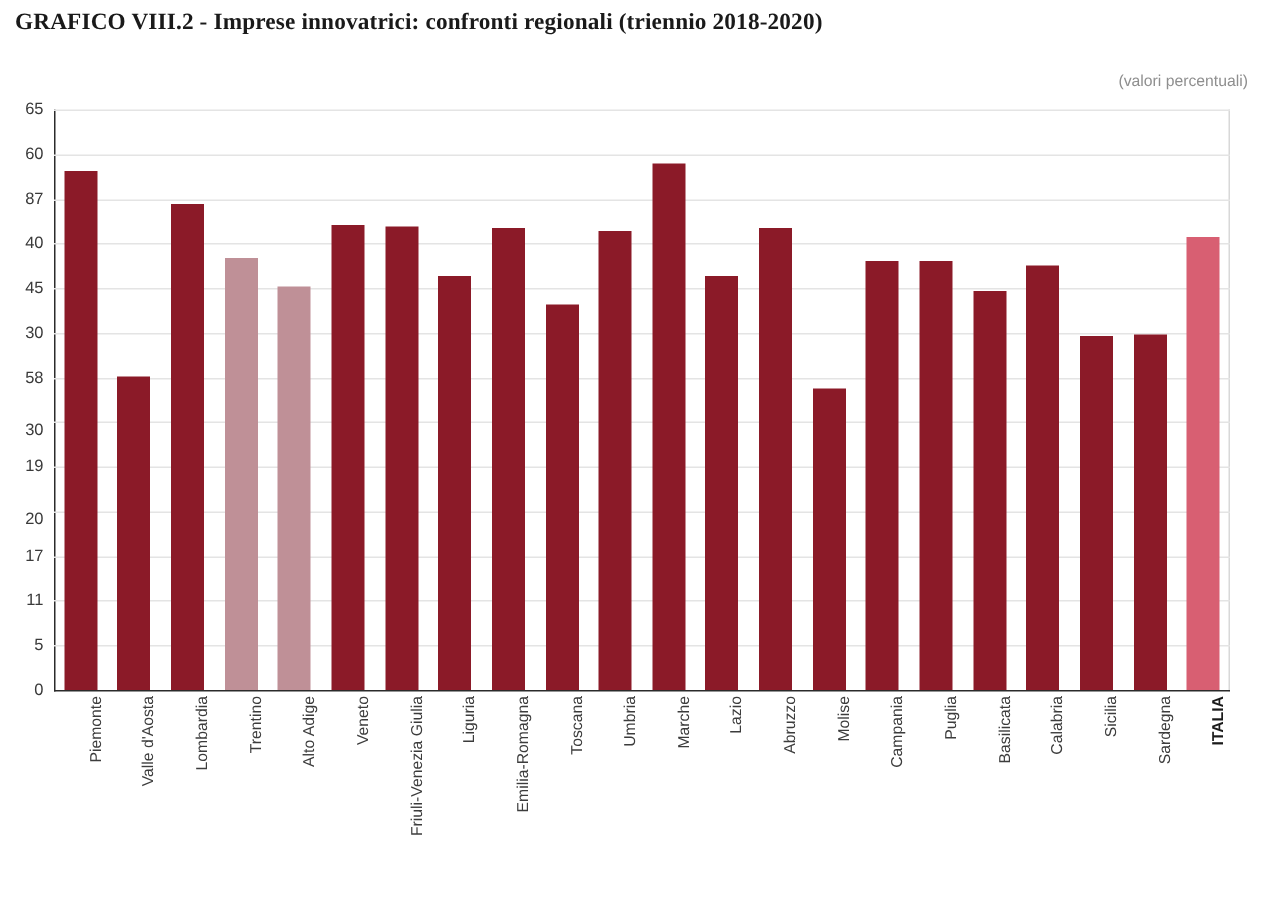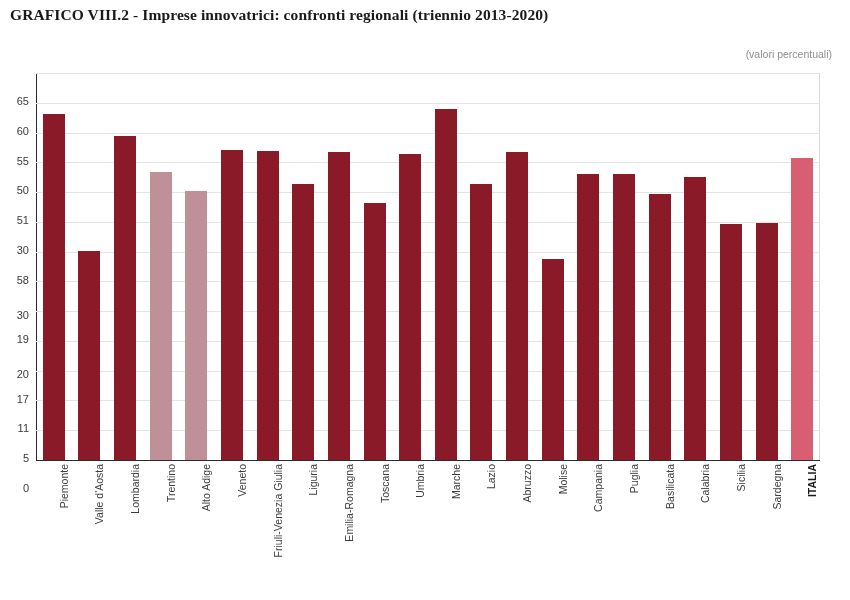--- a/index.html
+++ b/index.html
@@ -36,21 +36,21 @@
   }
   #axis-right{
     position:absolute;left:819px;top:73px;
     width:1px;height:388px;background:#d8d8d8;
   }
   #ytick-layer{position:absolute;left:0;top:73px;width:36px;height:387px;}
   .ytick-label{
     position:absolute;right:7px;
     font-size:11px;color:#3a3a3a;
     transform:translateY(-50%);
-    text-align:right;white-space:nowrap;margin-top:28px;
+    text-align:right;white-space:nowrap;
   }
   
   #bars-layer{position:absolute;inset:0;}
   .bar{
     position:absolute;bottom:0;
     width:22px;
   }
   
   #xlabels-layer{
     position:absolute;left:36px;top:464px;
@@ -62,36 +62,36 @@
     white-space:nowrap;
     transform-origin:left top;
     transform:rotate(-90deg) translateX(-100%);
     text-align:right;
   }
   .xlabel.emphasis{font-weight:bold;color:#1a1a1a;}
 </style>
 </head>
 <body>
 
-<div id="chart-title">GRAFICO VIII.2 - Imprese innovatrici: confronti regionali (triennio 2013-2020)</div>
+<div id="chart-title">GRAFICO VIII.2 - Imprese innovatrici: confronti regionali (triennio 2018-2020)</div>
 <div id="chart-subtitle">(valori percentuali)</div>
 
 <div id="ytick-layer">
     <div class="ytick-label" style="top: 387px;">0</div>
     <div class="ytick-label" style="top: 357.231px;">5</div>
     <div class="ytick-label" style="top: 327.462px;">11</div>
     <div class="ytick-label" style="top: 297.692px;">17</div>
     <div class="ytick-label" style="top: 273px;">20</div>
     <div class="ytick-label" style="top: 238.154px;">19</div>
     <div class="ytick-label" style="top: 214px;">30</div>
     <div class="ytick-label" style="top: 178.615px;">58</div>
     <div class="ytick-label" style="top: 148.846px;">30</div>
-    <div class="ytick-label" style="top: 119.077px;">51</div>
-    <div class="ytick-label" style="top: 89.3077px;">50</div>
-    <div class="ytick-label" style="top: 59.5385px;">55</div>
+    <div class="ytick-label" style="top: 119.077px;">45</div>
+    <div class="ytick-label" style="top: 89.3077px;">40</div>
+    <div class="ytick-label" style="top: 59.5385px;">87</div>
     <div class="ytick-label" style="top: 29.7692px;">60</div>
     <div class="ytick-label" style="top: 0px;">65</div>
   </div>
 <div id="axis-left"></div>
 <div id="axis-right"></div>
 
 <div id="plot-area">
   <div id="grid-layer">
       <div class="gridline zero-line" style="top: 387px;"></div>
       <div class="gridline" style="top: 357.231px;"></div>

